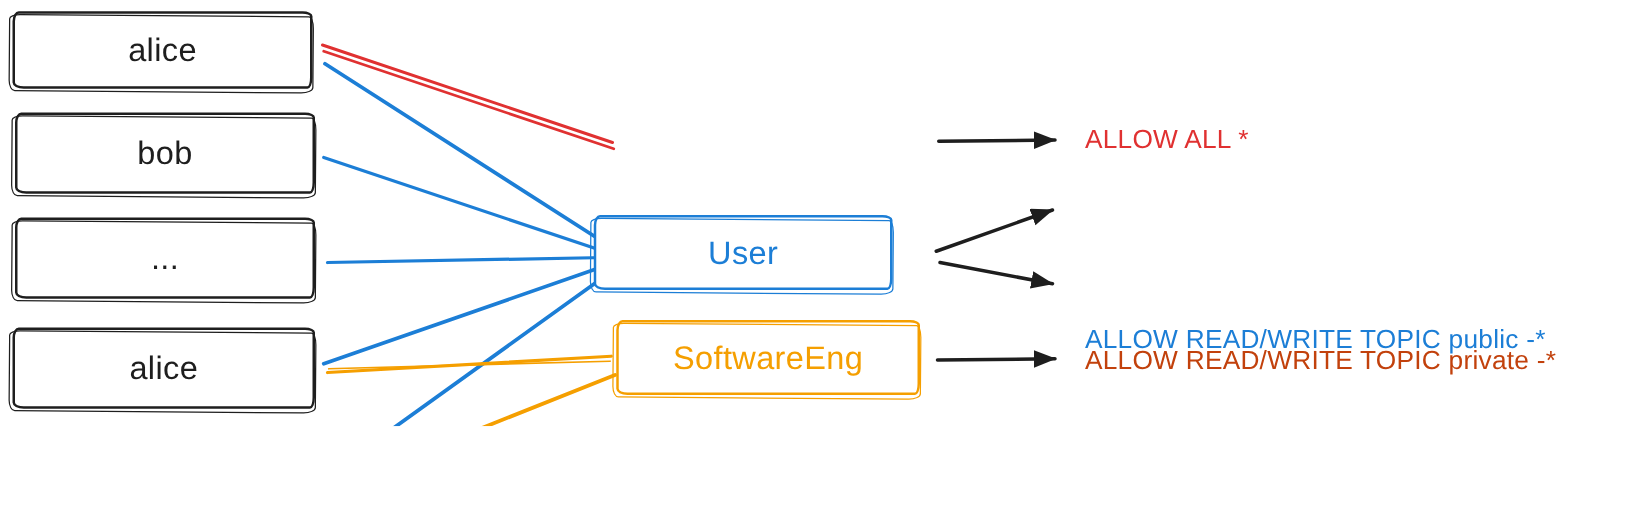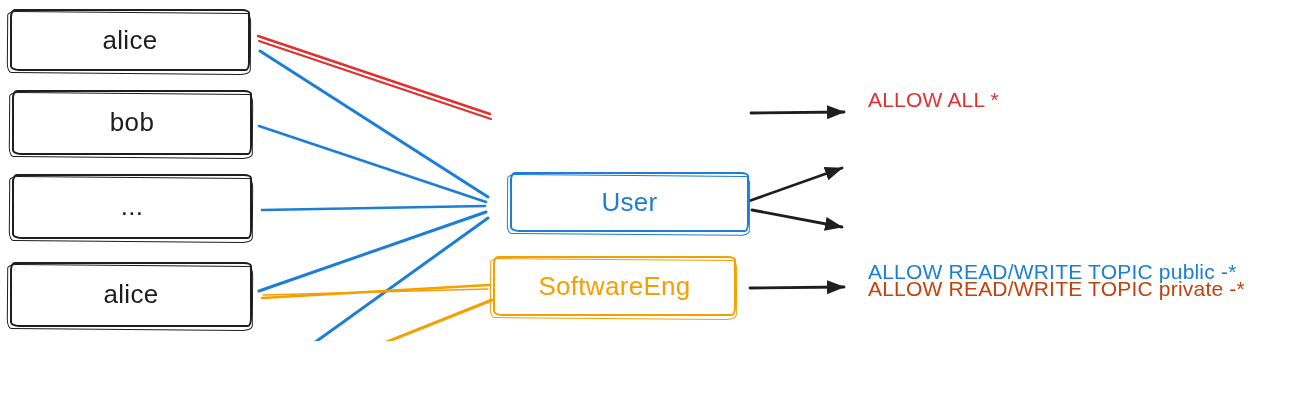--- a/index.html
+++ b/index.html
@@ -85,24 +85,24 @@
   <div class="box" style="--c:#1e1e1e; left:12px; top:174px; width:240px; height:65px;">
     <span class="box-label" style="--t:#1e1e1e">...</span>
   </div>
   <div class="box" style="--c:#1e1e1e; left:10px; top:262px; width:242px; height:65px;">
     <span class="box-label" style="--t:#1e1e1e">alice</span>
   </div>
   <div class="box" style="--c:#1e1e1e; left:8px; top:362px; width:244px; height:62px;">
     <span class="box-label" style="--t:#1e1e1e">jane</span>
   </div>
 
-  <div class="box" style="--c:#1c7ed6; left:510px; top:172px; width:239px; height:60px;">
+  <div class="box" style="--c:#1c7ed6; left:475px; top:172px; width:239px; height:60px;">
     <span class="box-label" style="--t:#1c7ed6">User</span>
   </div>
   <div class="box" style="--c:#f59f00; left:493px; top:256px; width:243px; height:60px;">
     <span class="box-label" style="--t:#f59f00">SoftwareEng</span>
   </div>
 
-  <div class="perm red" style="top:100px;">ALLOW ALL *</div>
+  <div class="perm red" style="top:112px;">ALLOW ALL *</div>
   <div class="perm blue" style="top:233px;margin-top:39px;">ALLOW READ/WRITE TOPIC public -*</div>
   <div class="perm orange" style="top:289px;">ALLOW READ/WRITE TOPIC private -*</div>
 
 </div>
 
 </body></html>

